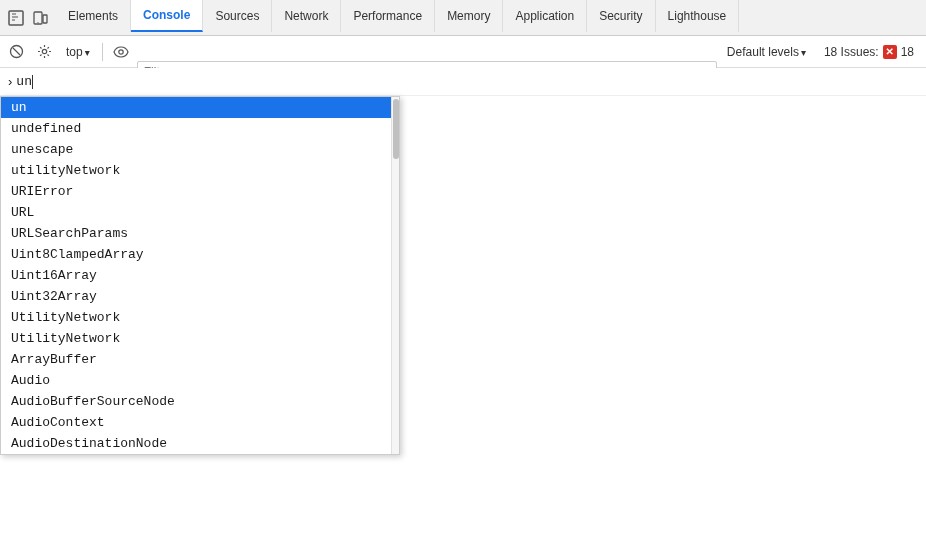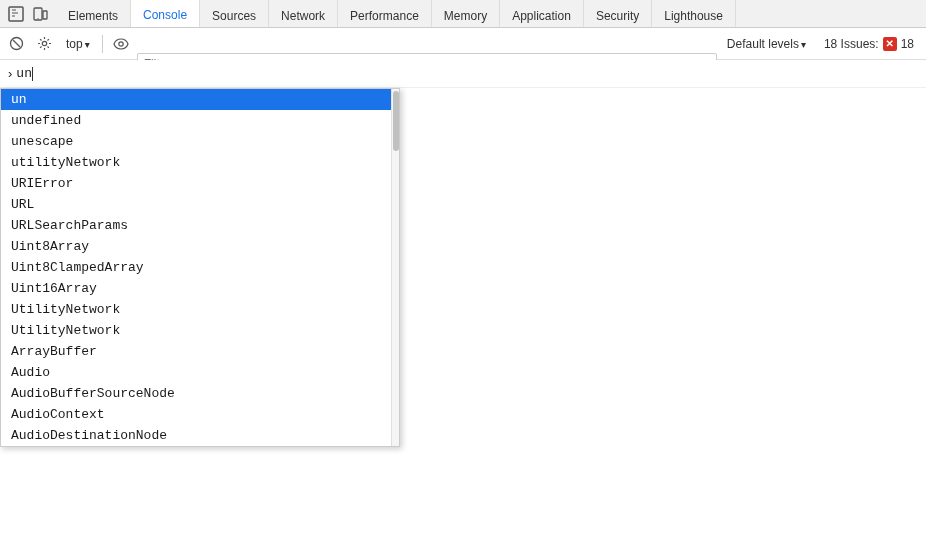--- a/index.html
+++ b/index.html
@@ -12,21 +12,21 @@
       height: 558px;
       overflow: hidden;
     }
 
     
     .tab-bar {
       display: flex;
       align-items: stretch;
       background: #f1f1f1;
       border-bottom: 1px solid #cccccc;
-      height: 28px;
+      height: 36px;
       overflow: hidden;
     }
 
     .tab-bar-icons {
       display: flex;
       align-items: center;
       padding: 0 6px;
       gap: 4px;
     }
 
@@ -51,21 +51,21 @@
       font-size: 12px;
       color: #333;
       border-right: 1px solid #ddd;
       white-space: nowrap;
       user-select: none;
     }
     .tab-item.active {
       background: #ffffff;
       border-bottom: 2px solid #1a73e8;
       color: #1a73e8;
-      font-weight: 400;
+      font-weight: 700;
     }
 
     
     .toolbar {
       display: flex;
       align-items: center;
       background: #ffffff;
       border-bottom: 1px solid #dddddd;
       height: 32px;
       padding: 8px 4px;
@@ -340,23 +340,23 @@
   <div class="autocomplete-container">
     <div class="autocomplete-list">
       <div class="autocomplete-items" id="autocomplete-items">
       <div class="autocomplete-item selected">un</div>
           <div class="autocomplete-item">undefined</div>
           <div class="autocomplete-item">unescape</div>
           <div class="autocomplete-item">utilityNetwork</div>
           <div class="autocomplete-item">URIError</div>
           <div class="autocomplete-item">URL</div>
           <div class="autocomplete-item">URLSearchParams</div>
-          <div class="autocomplete-item">Uint8Array</div>
           <div class="autocomplete-item">Uint8ClampedArray</div>
           <div class="autocomplete-item">Uint16Array</div>
+          <div class="autocomplete-item">Uint32Array</div>
           <div class="autocomplete-item">UtilityNetwork</div>
           <div class="autocomplete-item">UtilityNetwork</div>
           <div class="autocomplete-item">ArrayBuffer</div>
           <div class="autocomplete-item">Audio</div>
           <div class="autocomplete-item">AudioBufferSourceNode</div>
           <div class="autocomplete-item">AudioContext</div>
           <div class="autocomplete-item">AudioDestinationNode</div>
         </div>
       <div class="autocomplete-scrollbar">
         <div class="scrollbar-thumb"></div>

